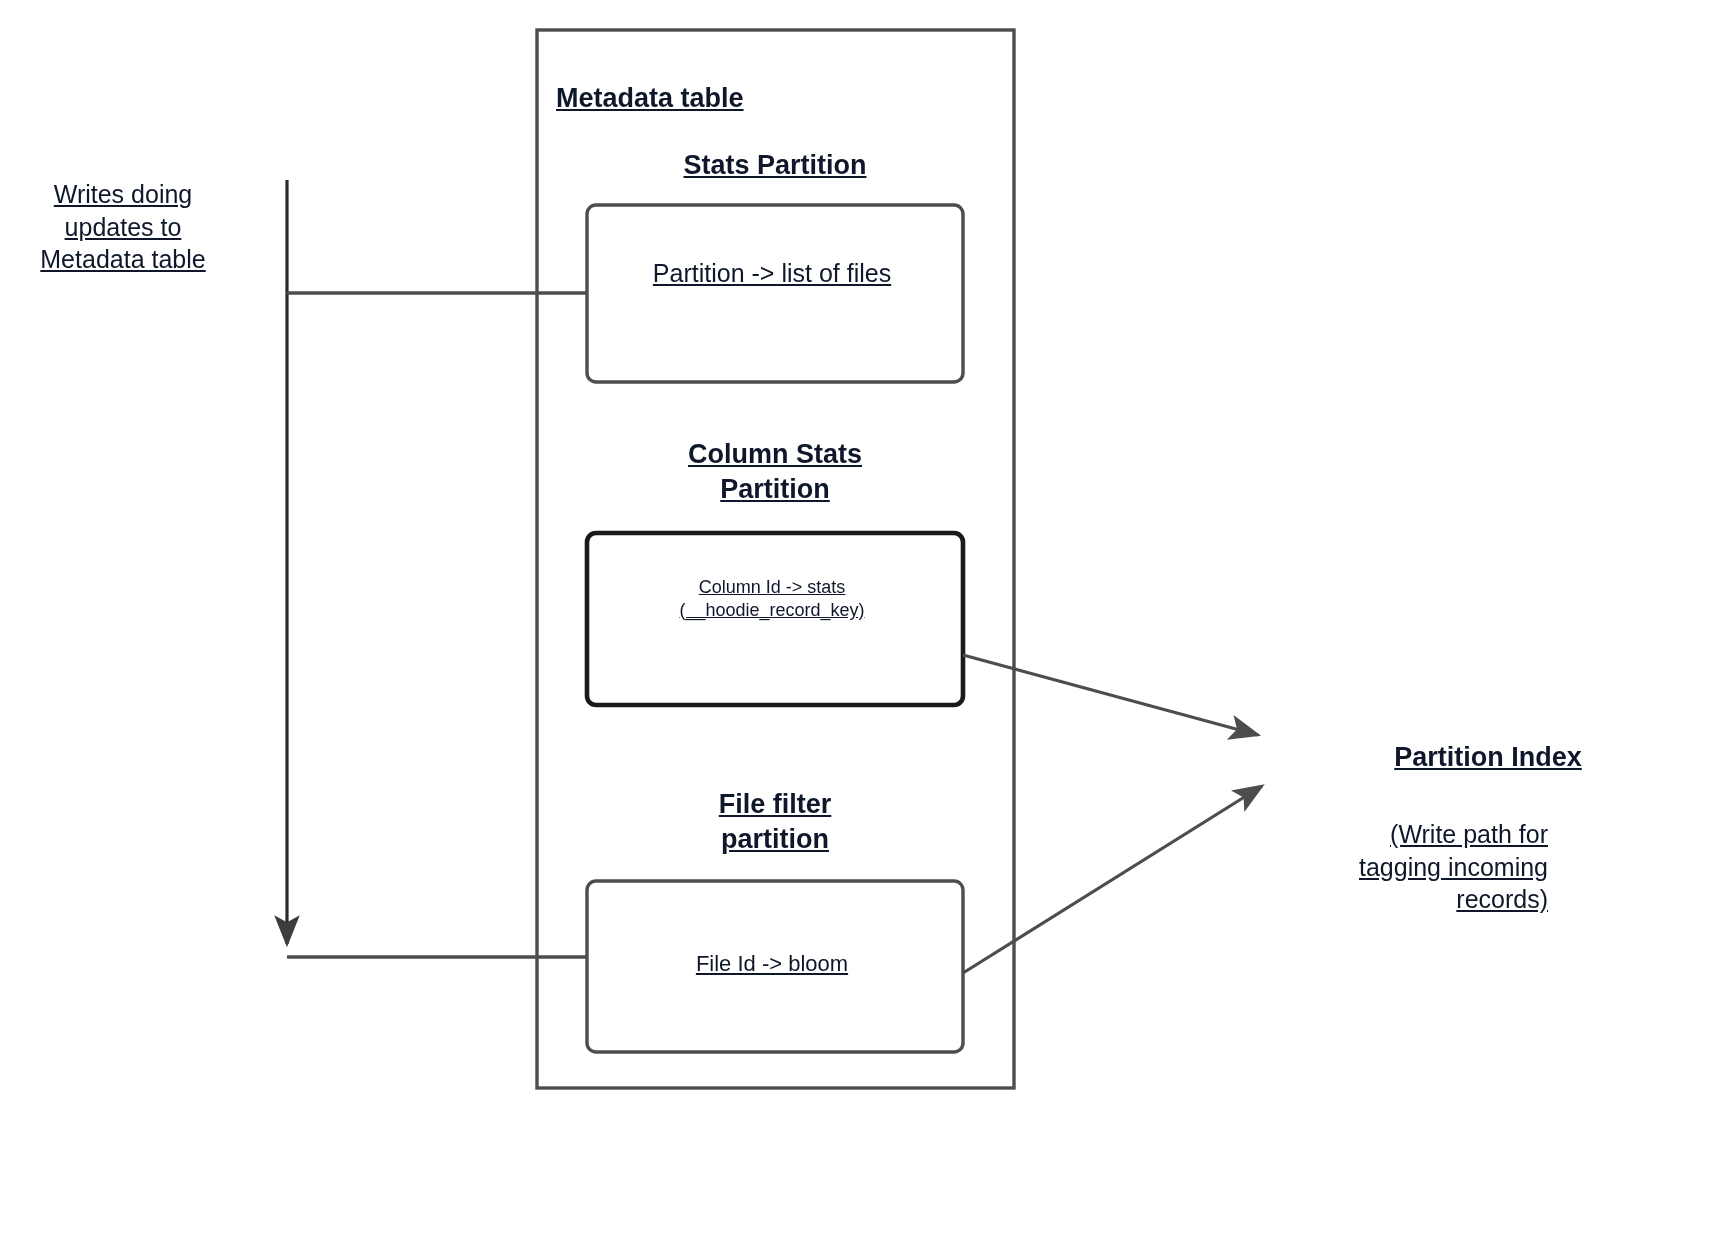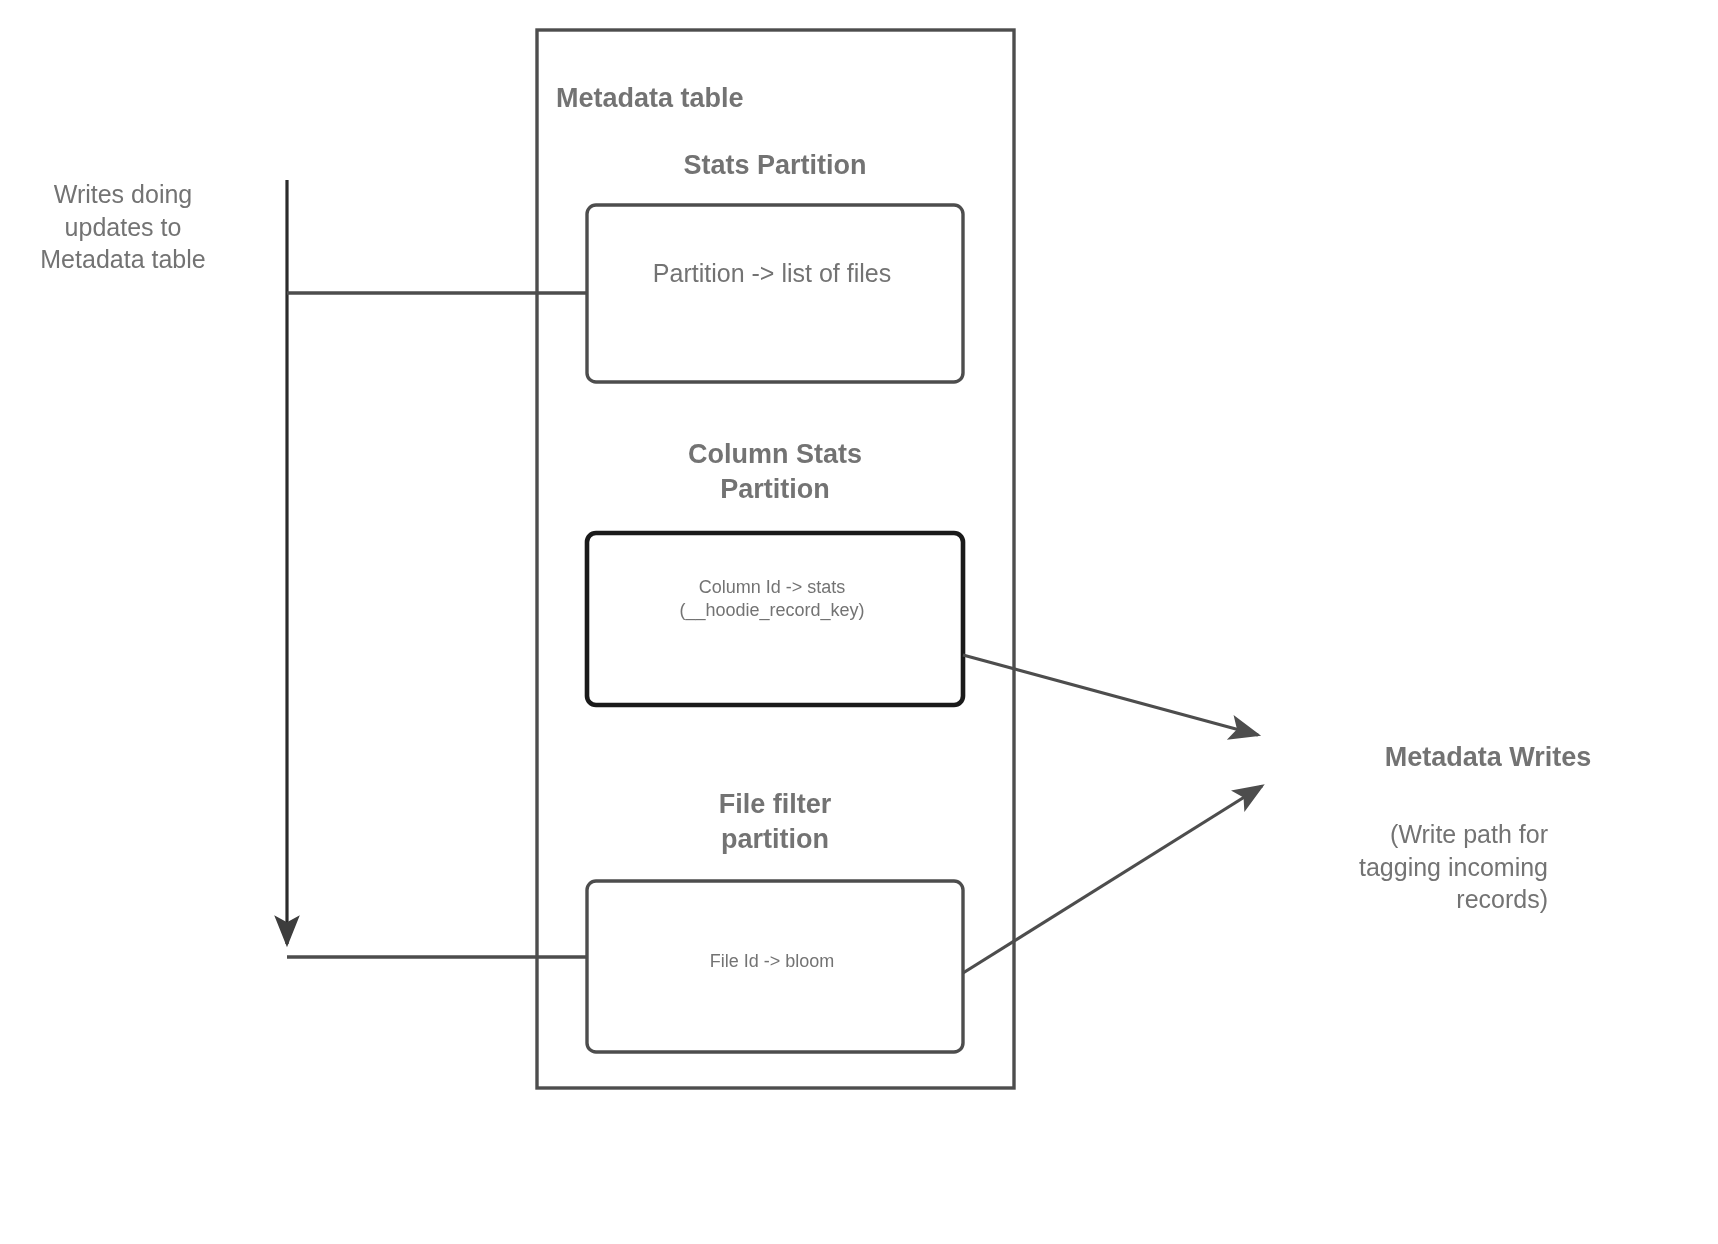--- a/index.html
+++ b/index.html
@@ -20,21 +20,22 @@
     left: 0;
     top: 0;
     width: 1718px;
     height: 1244px;
   }
   .lbl {
     position: absolute;
     text-align: center;
     line-height: 1.30;
     white-space: pre-line;
-    color: #737373;
+    color: #0f172a;
+    text-decoration: underline;
   }
   .bold {
     font-weight: bold;
   }
 
   
   #writes-label {
     left: 8px;
     top: 155px;
     width: 230px;
@@ -81,21 +82,21 @@
   #colstats-box-text {
     left: 592px;
     top: 576px;
     width: 360px;
     font-size: 18px;
   }
   #bloom-box-text {
     left: 592px;
     top: 950px;
     width: 360px;
-    font-size: 18px;
+    font-size: 22px;
   }
 
   
   #metadata-index-title {
     left: 1288px;
     top: 740px;
     width: 400px;
     font-size: 27px;
   }
   #metadata-index-caption {
@@ -152,17 +153,17 @@
 Partition</div>
 
 <div class="lbl" id="colstats-box-text">Column Id  -&gt; stats
 (__hoodie_record_key)</div>
 
 <div class="lbl bold" id="bloom-partition-title">File filter
 partition</div>
 
 <div class="lbl" id="bloom-box-text">File Id -&gt; bloom</div>
 
-<div class="lbl bold" id="metadata-index-title">Metadata Writes</div>
+<div class="lbl bold" id="metadata-index-title">Partition Index</div>
 
 <div class="lbl" id="metadata-index-caption">(Write path for
 tagging incoming
 records)</div>
 
 </body></html>

